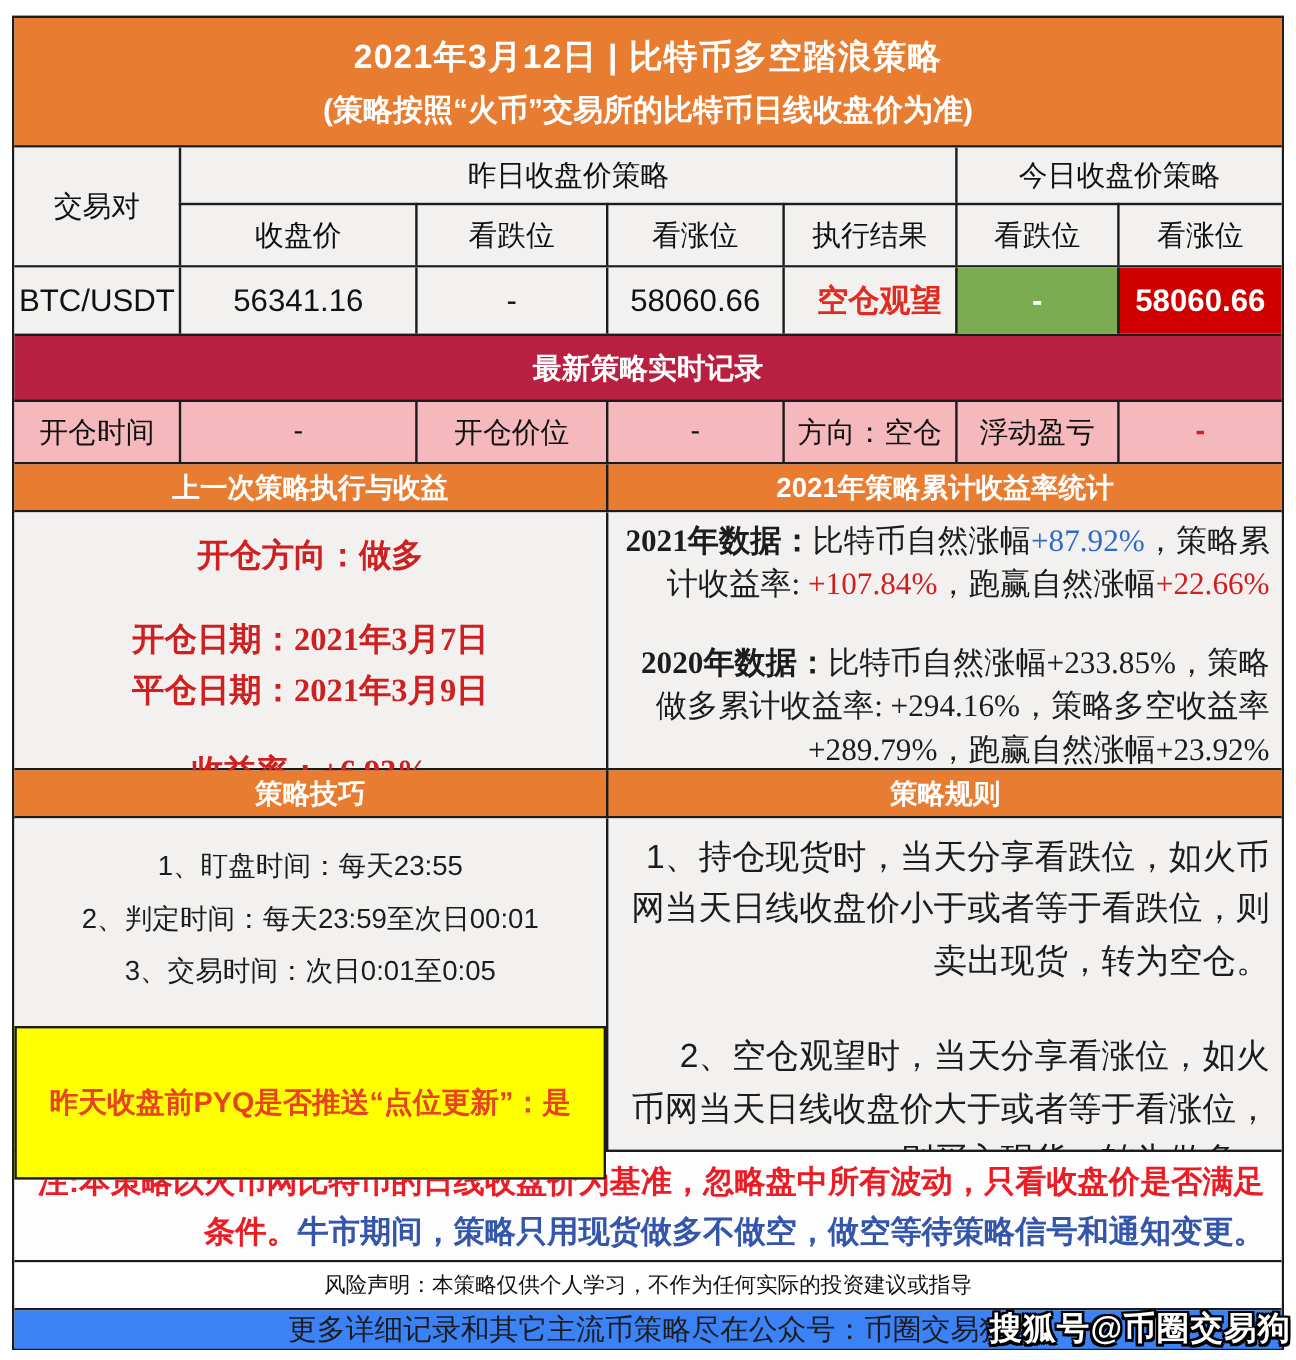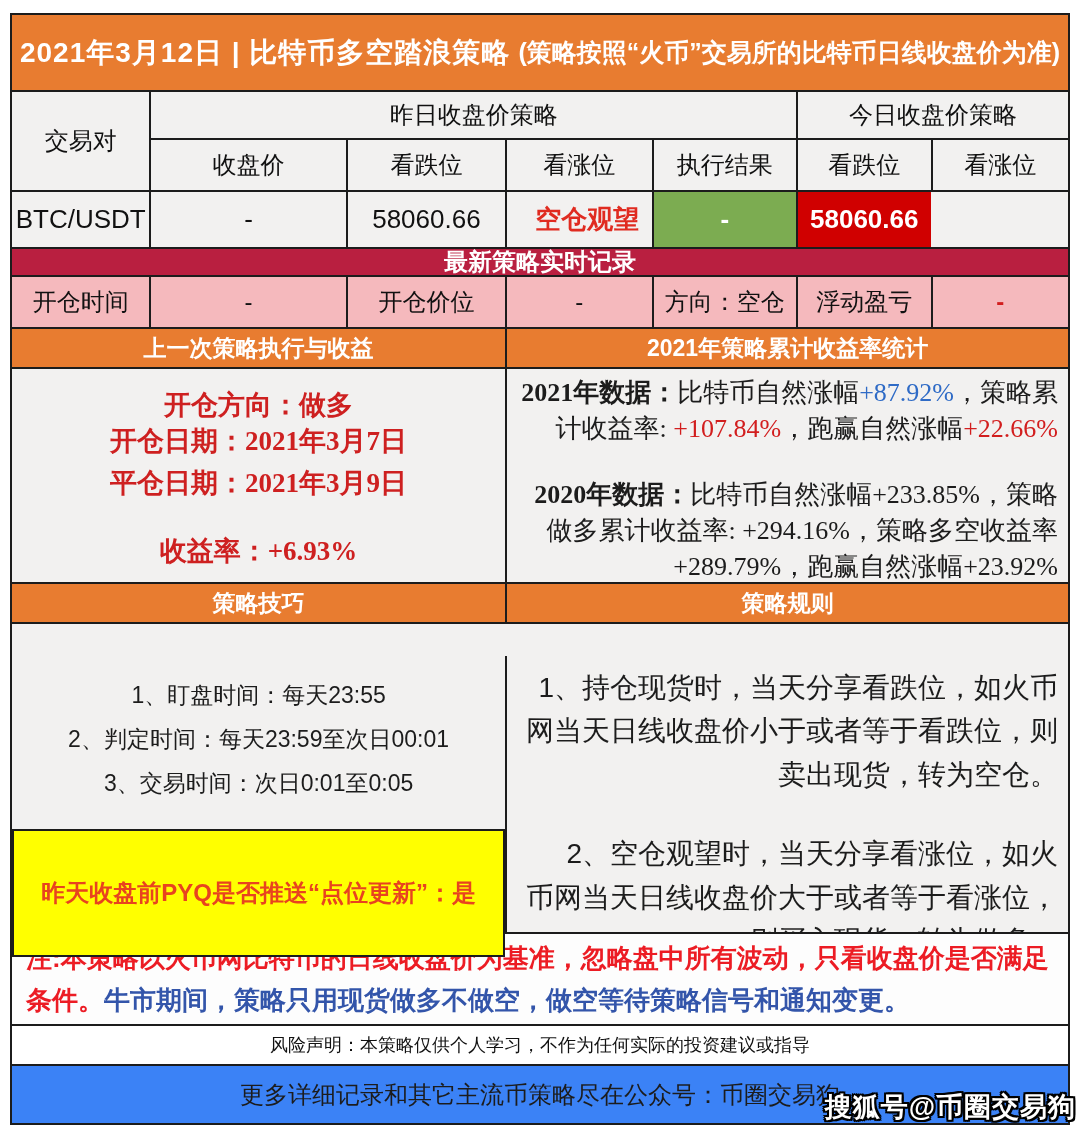--- a/index.html
+++ b/index.html
@@ -3,21 +3,21 @@
 <meta charset="utf-8">
 <style>
   html,body{margin:0;padding:0;background:#fff;}
   body{font-family:"Liberation Sans","DejaVu Sans",sans-serif;-webkit-font-smoothing:antialiased;}
   .page{position:relative;width:1080px;height:1133px;background:#fff;overflow:hidden;}
   .sheet{position:absolute;left:10px;top:13px;width:1060px;height:1112px;
          border:2px solid #1c1c1c;box-sizing:border-box;display:flex;flex-direction:column;background:#f2f1f0;}
   .row{box-sizing:border-box;border-bottom:2px solid #1c1c1c;flex:none;}
 
   
-  .r-title{height:77px;background:#e87c30;color:#fff;display:flex;flex-direction:row;
+  .r-title{height:108px;background:#e87c30;color:#fff;display:flex;flex-direction:column;
            align-items:center;justify-content:center;gap:8px;text-align:center;}
   .r-title .l1{font-size:28px;font-weight:bold;letter-spacing:1px;}
   .r-title .l2{font-size:25px;font-weight:bold;}
 
   
   .r-head{height:100px;display:grid;background:#f2f1f0;
           grid-template-columns:138fr 197fr 160fr 147fr 145fr 135fr 138fr;
           grid-template-rows:47fr 53fr;}
   .r-head .cell{display:flex;align-items:center;justify-content:center;font-size:24px;color:#111;
                 box-sizing:border-box;border-left:2px solid #1c1c1c;}
@@ -30,60 +30,60 @@
   .grid7{display:grid;grid-template-columns:138fr 197fr 160fr 147fr 145fr 135fr 138fr;}
   .grid7 .cell{display:flex;align-items:center;justify-content:center;box-sizing:border-box;
                border-left:2px solid #1c1c1c;}
   .grid7 .cell:first-child{border-left:none;}
 
   .r-data{height:57px;background:#f2f1f0;font-size:26px;color:#111;}
   .r-data .result{color:#e02b20;font-weight:bold;padding-left:16px;}
   .r-data .green{background:#7cac51;color:#fff;font-weight:bold;}
   .r-data .redcell{background:#d00000;color:#fff;font-weight:bold;}
 
-  .r-crimson{height:28px;background:#b91f40;color:#fff;display:flex;align-items:center;
+  .r-crimson{height:55px;background:#b91f40;color:#fff;display:flex;align-items:center;
              justify-content:center;font-size:24px;font-weight:bold;}
 
   .r-pink{height:52px;background:#f5b9bd;font-size:24px;color:#111;}
   .r-pink .reddash{color:#d21e1e;font-weight:bold;}
 
   
   .grid2{display:grid;grid-template-columns:495fr 565fr;}
   .grid2 > div{box-sizing:border-box;text-align:right;}
   .grid2 > div + div{border-left:2px solid #1c1c1c;}
   .r-band{height:40px;}
   .r-band .band{background:#e87c30;color:#fff;display:flex;align-items:center;justify-content:center;
                 font-size:23px;font-weight:bold;}
 
   .r-content1{height:215px;background:#f2f1f0;}
   .serifblock{font-family:"Liberation Serif","DejaVu Serif",serif;}
   .lastexec{display:flex;flex-direction:column;align-items:center;color:#ce2020;
             font-weight:bold;font-size:27px;padding-top:18px;}
-  .lastexec .ln1{}
+  .lastexec .ln1{margin-bottom:34px;}
   .lastexec .ln2{margin-bottom:6px;}
   .lastexec .ln3{margin-bottom:32px;}
   .stats{padding:6px 10px 0 12px;font-size:26px;color:#1c1c1c;line-height:1.38;}
   .stats p{margin:0 0 30px 0;}
   .stats .lbl{font-weight:bold;}
   .stats .blue{color:#2f6bc6;}
   .stats .red{color:#d21e1e;font-weight:normal;}
 
-  .r-content2{height:278px;background:#f2f1f0;margin-top:32px;}
+  .r-content2{height:278px;background:#f2f1f0;}
   .tipscol{position:relative;}
   .tips{display:flex;flex-direction:column;align-items:center;gap:13px;padding-top:24px;
         font-size:23px;color:#1c1c1c;}
   .yellowbox{position:absolute;left:0;right:0;bottom:5px;height:128px;background:#ffff00;
              border:2px solid #1c1c1c;box-sizing:border-box;display:flex;align-items:center;
              justify-content:center;}
   .yellowbox span{color:#e8431f;font-weight:bold;font-size:24px;}
   .rules{padding:10px 10px 0 12px;font-size:28px;color:#1c1c1c;line-height:1.55;}
   .rules p{margin:0;}
   .rules .it2{margin-top:36px;text-indent:1em;}
 
-  .r-note{height:92px;background:#fdfdfd;display:flex;align-items:center;}
+  .r-note{height:92px;background:#fdfdfd;display:flex;align-items:center;text-align:right;}
   .r-note p{margin:0;padding:0 14px;font-size:26px;font-weight:600;line-height:1.62;}
   .r-note .red{color:#ec1c24;}
   .r-note .blue{color:#3355aa;}
 
   .r-disclaimer{height:40px;background:#fff;display:flex;align-items:center;justify-content:center;
                 font-size:18px;color:#111;}
 
   .r-footer{flex:1;border-bottom:none;background:#3b82f6;display:flex;align-items:center;
             justify-content:center;font-size:24px;font-weight:normal;color:#1c1c1c;}
 
@@ -110,20 +110,21 @@
       <div class="cell sub" style="grid-column:2">收盘价</div>
       <div class="cell sub" style="grid-column:3">看跌位</div>
       <div class="cell sub" style="grid-column:4">看涨位</div>
       <div class="cell sub" style="grid-column:5">执行结果</div>
       <div class="cell sub" style="grid-column:6">看跌位</div>
       <div class="cell sub" style="grid-column:7">看涨位</div>
     </div>
 
     <div class="row r-data grid7">
       <div class="cell">BTC/USDT</div>
+      <div class="cell">56341.16</div>
       <div class="cell">-</div>
       <div class="cell">58060.66</div>
       <div class="cell result">空仓观望</div>
       <div class="cell green">-</div>
       <div class="cell redcell">58060.66</div>
     </div>
 
     <div class="row r-crimson">最新策略实时记录</div>
 
     <div class="row r-pink grid7">

